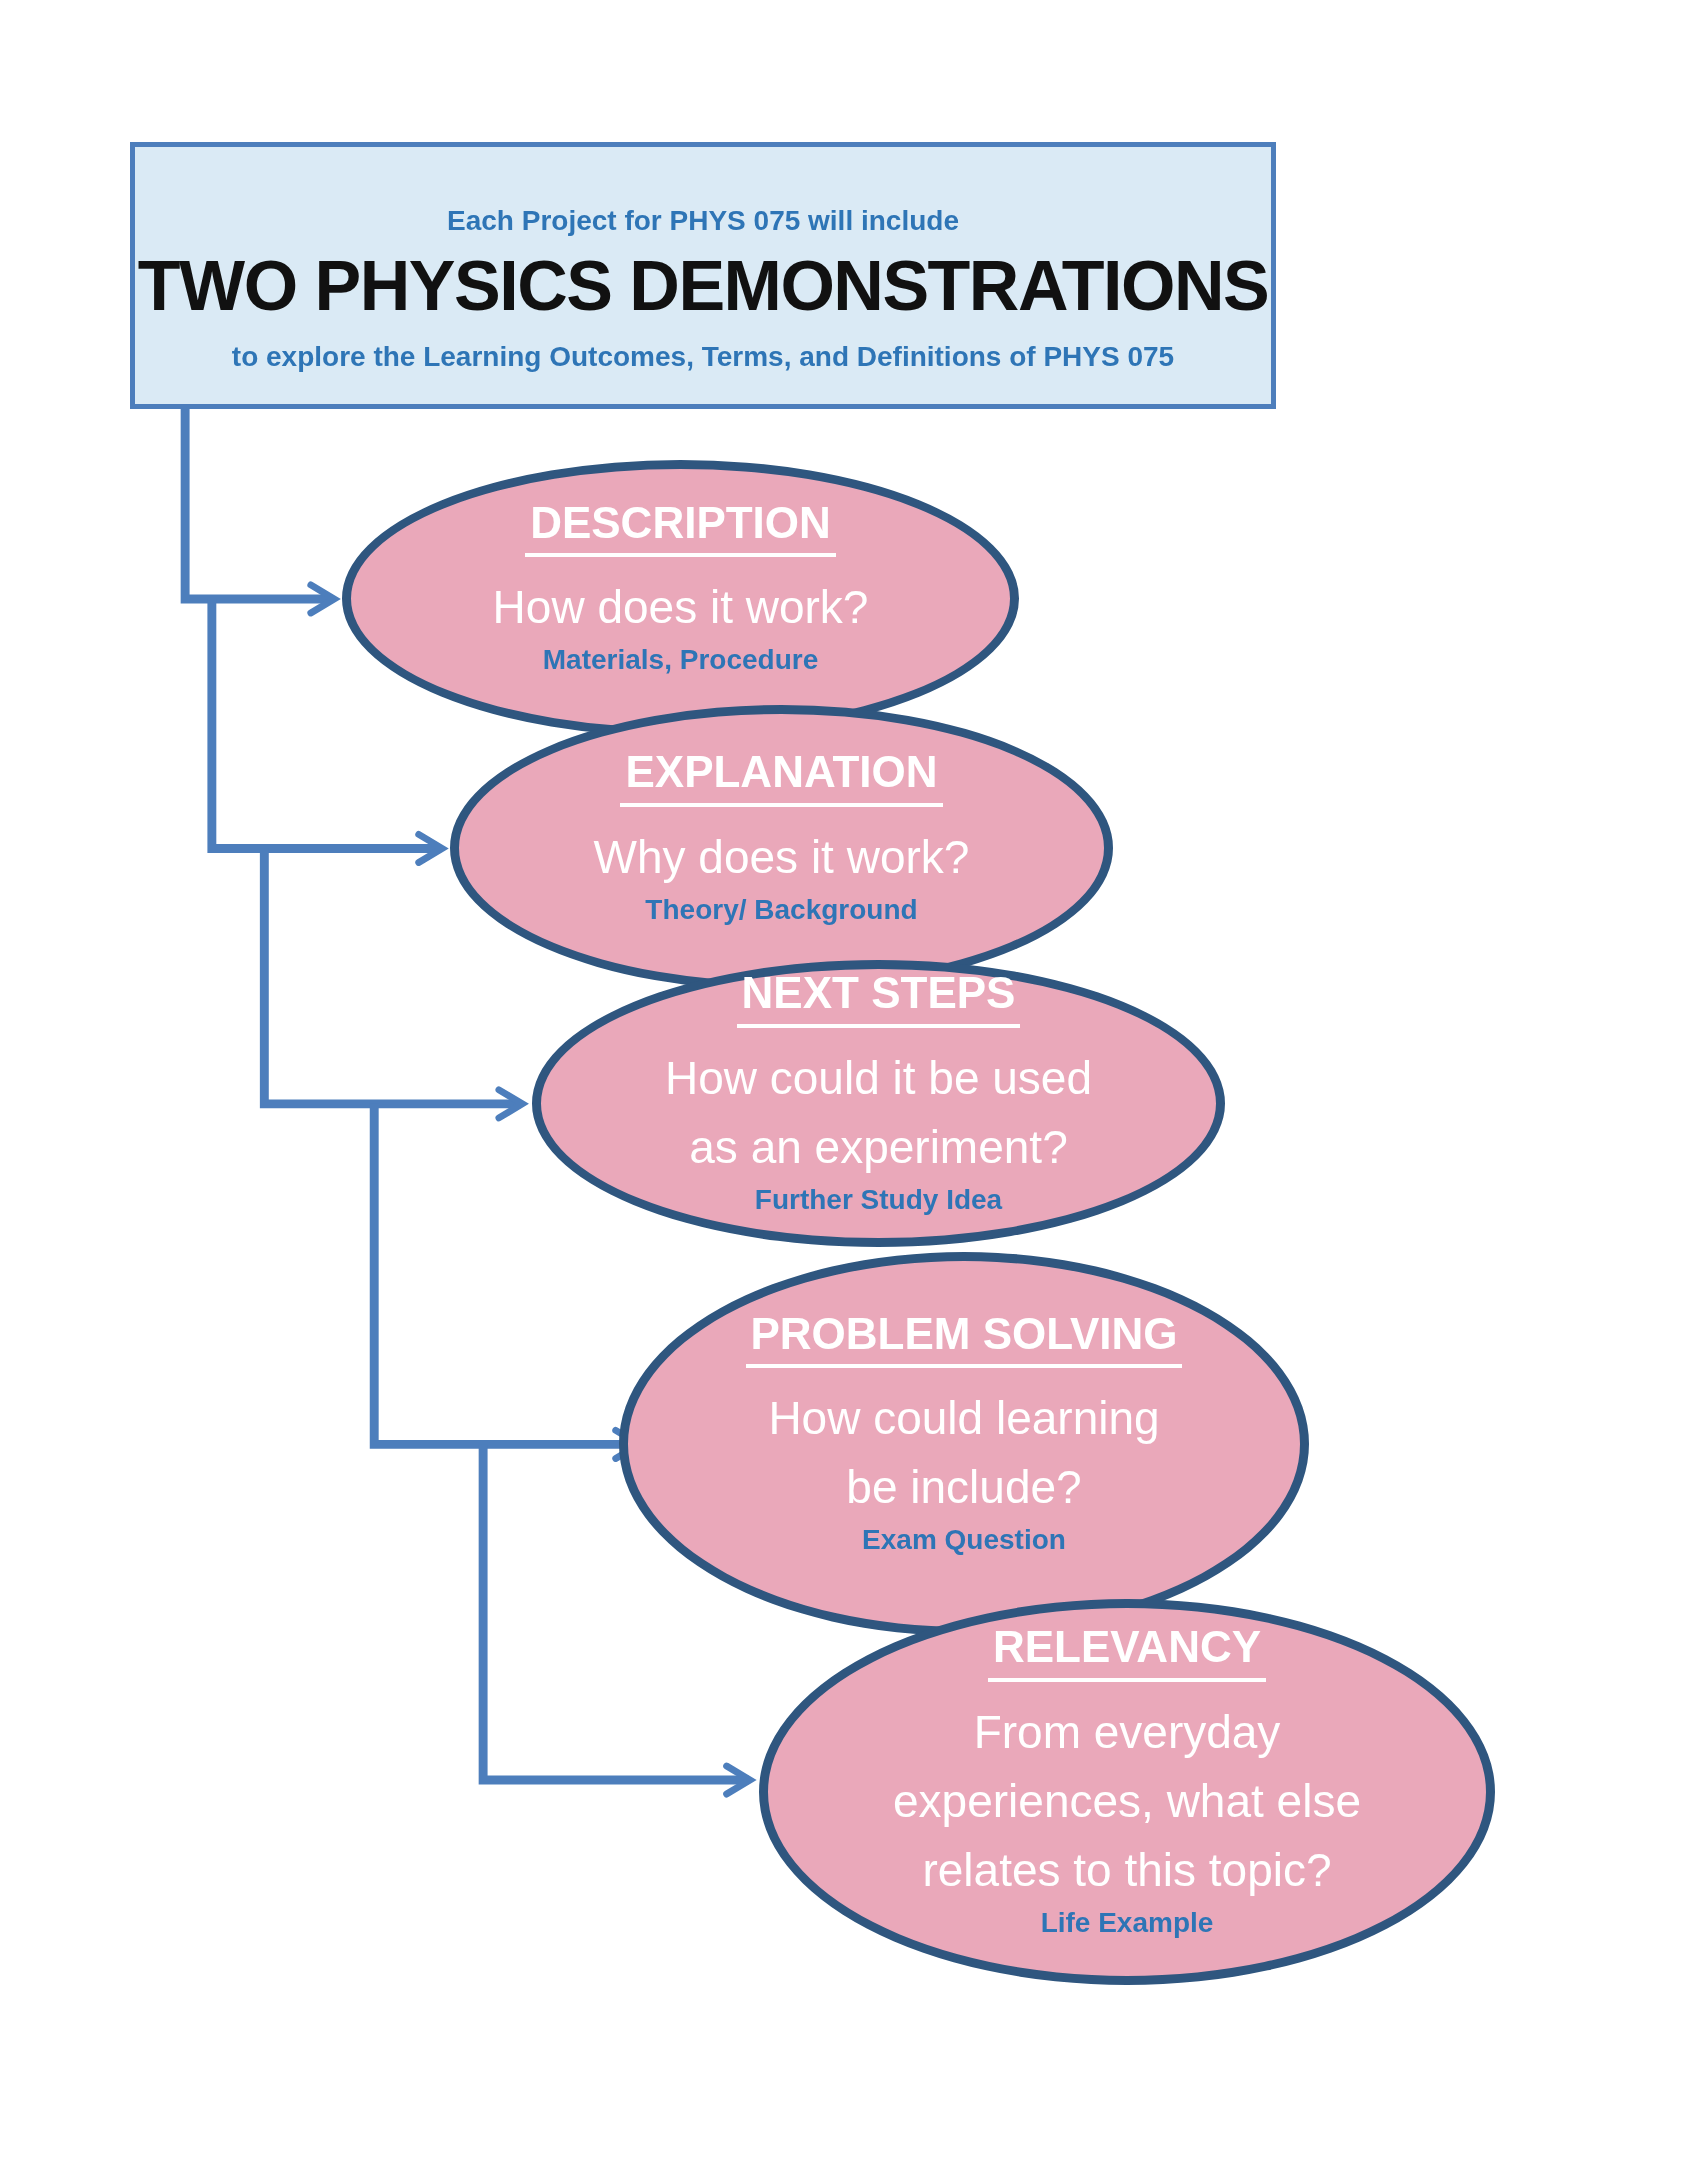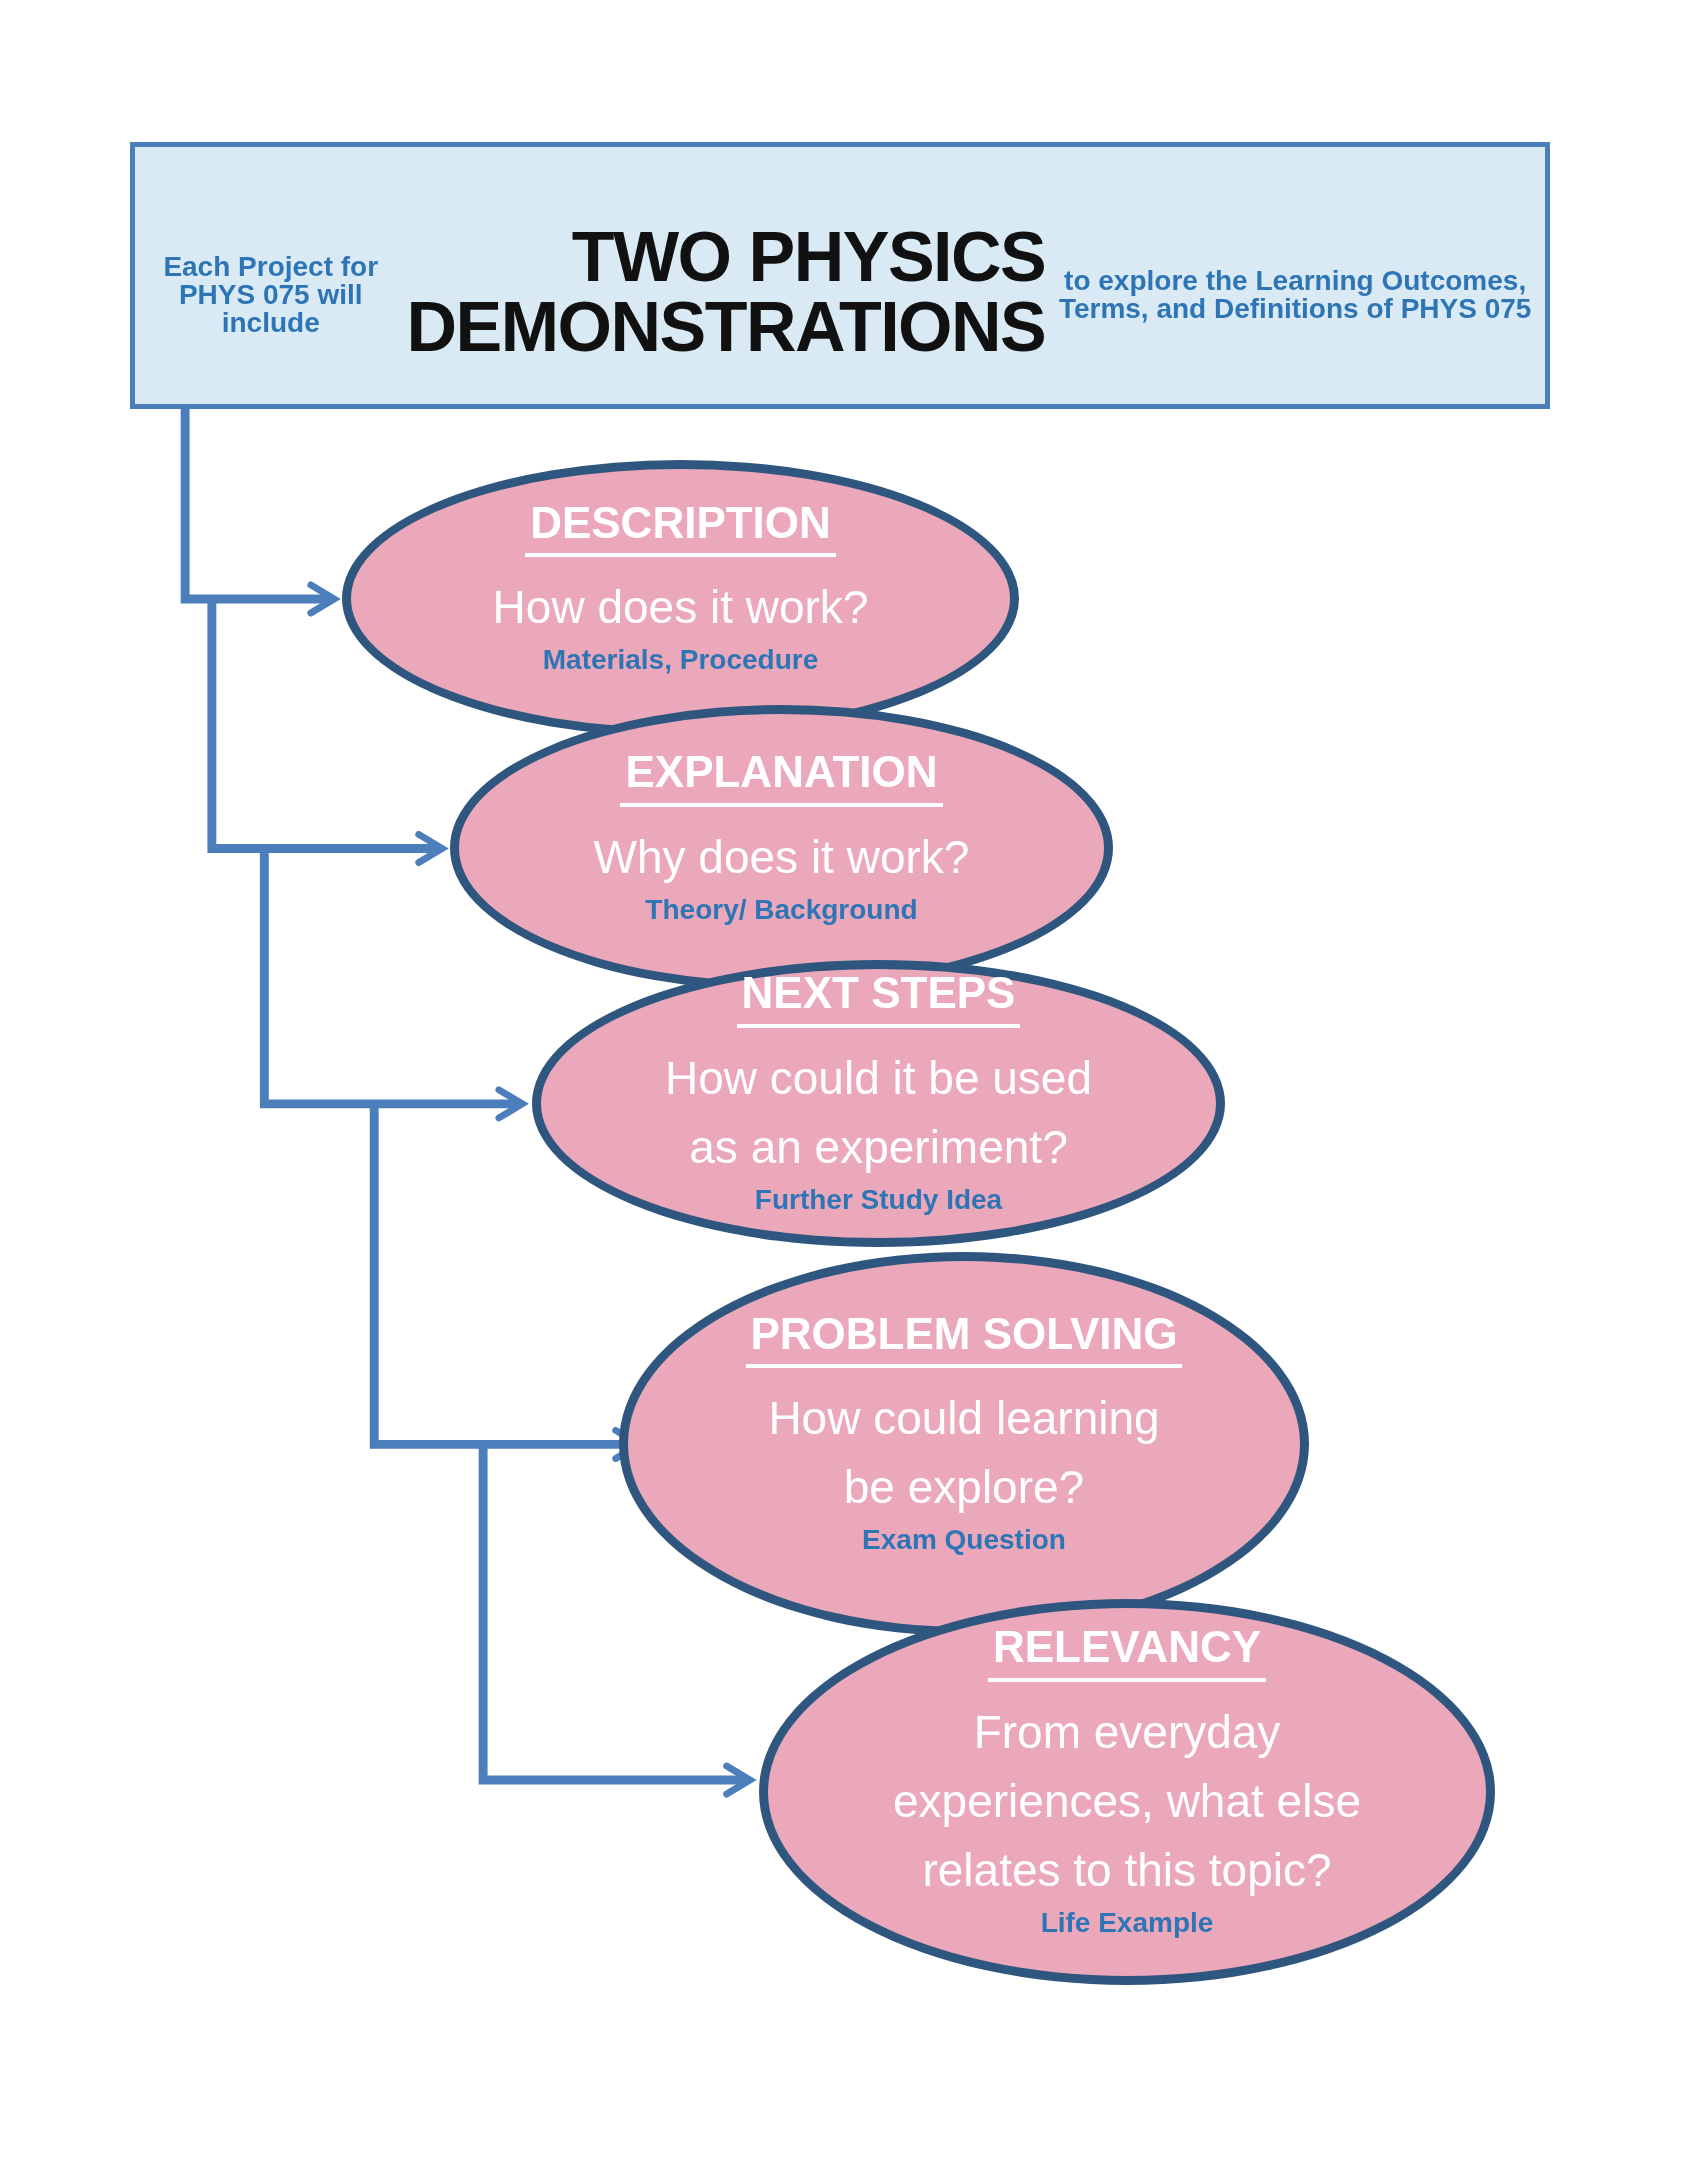--- a/index.html
+++ b/index.html
@@ -39,27 +39,28 @@
     stroke-linejoin: miter;
   }
   .arrowhead-glyph {
     stroke: var(--connector);
     fill: none;
   }
 
   .header-box {
     position: absolute;
     left: 130px; top: 142px;
-    width: 1420px; height: 267px;
+    width: 1146px; height: 267px;
     background: var(--header-fill);
     border: 5px solid var(--header-border);
     z-index: 2;
     display: flex;
+    flex-direction: column;
     align-items: center;
-    padding-top: 38px;
+    padding-top: 60px;
     text-align: center;
   }
   .header-line {
     font-size: 28px;
     font-weight: bold;
     color: var(--header-text-blue);
     line-height: 1.0;
   }
   .header-title {
     font-size: 70px;
@@ -158,21 +159,21 @@
       <div>How could it be used</div>
       <div>as an experiment?</div>
     </div>
     <div class="esub">Further Study Idea</div>
   </div>
 
   <div class="ellipse e4">
     <div class="etitle">PROBLEM SOLVING</div>
     <div class="equestion">
       <div>How could learning</div>
-      <div>be explore?</div>
+      <div>be include?</div>
     </div>
     <div class="esub">Exam Question</div>
   </div>
 
   <div class="ellipse e5">
     <div class="etitle">RELEVANCY</div>
     <div class="equestion">
       <div>From everyday</div>
       <div>experiences, what else</div>
       <div>relates to this topic?</div>

